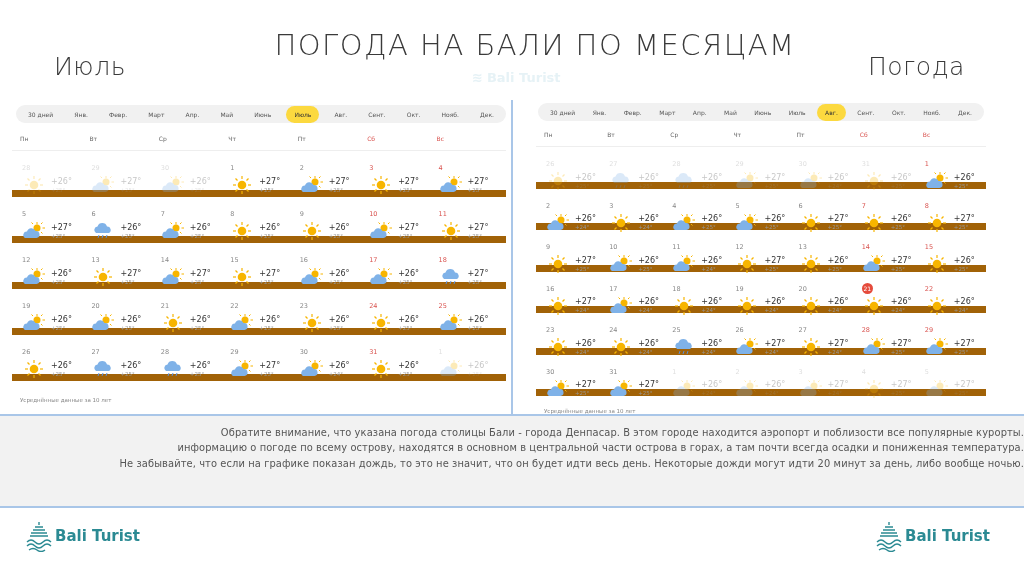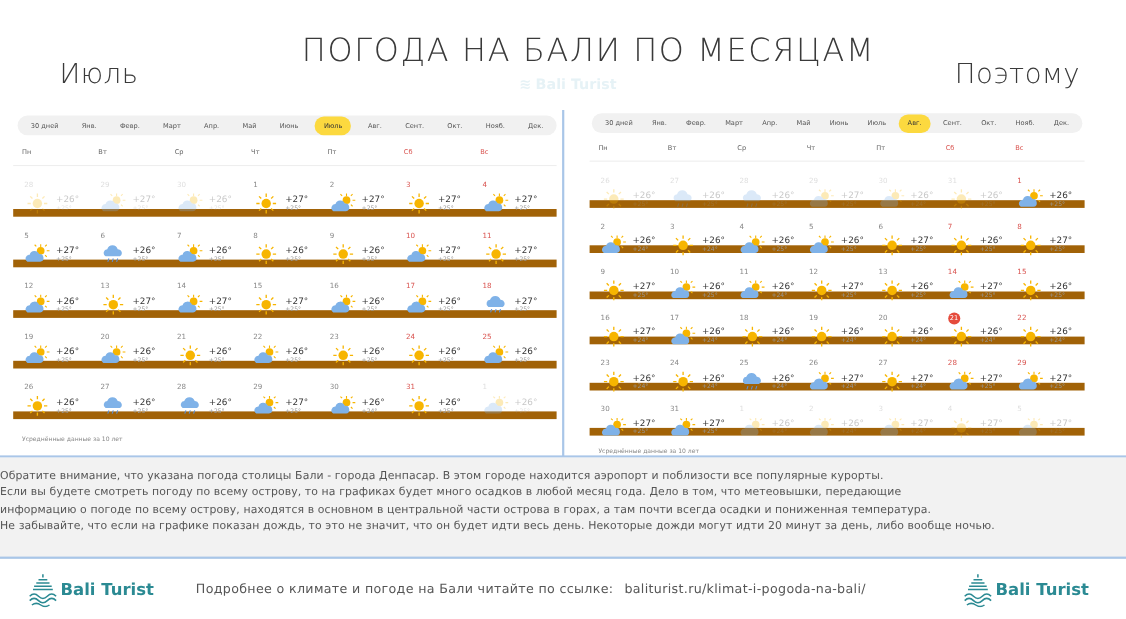--- a/index.html
+++ b/index.html
@@ -41,37 +41,37 @@
   .day-body { display: flex; align-items: center; margin-top: 1px; }
   .w-icon { width: 24px; height: 20px; position: relative; }
   .temps { margin-left: 5px; }
   .t-hi { font-size: 8px; color: #333; line-height: 10px; }
   .t-lo { font-size: 5.5px; color: #999; line-height: 7px; }
   .cal-note { font-size: 5.5px; color: #888; padding-left: 8px; }
   .cal.left .cal-note { margin-top: 16px; }
   .cal.right .cal-note { margin-top: 12px; }
 
   .notice { position: absolute; top: 416px; left: 0; width: 1024px; height: 92px; background: #f2f2f2; border-bottom: 2px solid #a9c6e8; padding-top: 9px; }
-  .notice p { text-align: left; font-size: 9.9px; line-height: 15.4px; color: #555; letter-spacing: 0.1px; }
+  .notice p { text-align: right; font-size: 9.9px; line-height: 15.4px; color: #555; letter-spacing: 0.1px; }
 
   .footer { position: absolute; top: 510px; left: 0; width: 1024px; height: 53px; }
   .logo { position: absolute; top: 10px; display: flex; align-items: center; gap: 3px; }
   .logo.left { left: 26px; }
   .logo.right { left: 876px; }
   .logo-text { font-size: 15px; font-weight: bold; color: #2b8a93; }
   .footer-text { position: absolute; top: 18px; left: 178px; font-size: 11.5px; color: #555; letter-spacing: 0.3px; }
   .footer-text .url { margin-left: 6px; }
 </style>
 </head>
 <body>
 
 <div class="page">
   <div class="main-title">ПОГОДА НА БАЛИ ПО МЕСЯЦАМ</div>
   <div class="month-title left">Июль</div>
-  <div class="month-title right">Поэтому</div>
+  <div class="month-title right">Погода</div>
   <div class="watermark">
     <span>≋</span>
     <span>Bali Turist</span>
   </div>
 
   <div class="cal left">
       <div class="month-bar">
         <span class="month-pill">30 дней</span>
         <span class="month-pill">Янв.</span>
         <span class="month-pill">Февр.</span>
@@ -1729,42 +1729,37 @@
           </div>
         </div>
       </div>
       </div>
       <div class="cal-note">Усреднённые данные за 10 лет</div>
     </div>
   <div class="divider-h"></div>
 
   <div class="notice">
     <p>Обратите внимание, что указана погода столицы Бали - города Денпасар. В этом городе находится аэропорт и поблизости все популярные курорты.</p>
-    <p>Если вы будете смотреть погоду по всему острову, то на графиках будет много осадков в любой месяц года. Дело в том, что метеовышки, передающие</p>
     <p>информацию о погоде по всему острову, находятся в основном в центральной части острова в горах, а там почти всегда осадки и пониженная температура.</p>
     <p>Не забывайте, что если на графике показан дождь, то это не значит, что он будет идти весь день. Некоторые дожди могут идти 20 минут за день, либо вообще ночью.</p>
   </div>
 
   <div class="footer">
     <div class="logo left">
       <svg width="26" height="32" viewBox="0 0 26 32">
         <g fill="none" stroke="#2b8a93" stroke-width="1.4">
           <line x1="13" y1="2" x2="13" y2="5"></line>
           <path d="M9 7 h8 M7 10 h12 M5 13 h16 M4 16 h18"></path>
           <path d="M1 22 q4 -4 8 0 t8 0 t8 0"></path>
           <path d="M1 26 q4 -4 8 0 t8 0 t8 0"></path>
           <path d="M3 30 q4 -3 8 0 t8 0"></path>
         </g>
       </svg>
       <span class="logo-text">Bali Turist</span>
     </div>
-    <div class="footer-text">
-      <span>Подробнее о климате и погоде на Бали читайте по ссылке:</span>
-      <span class="url">baliturist.ru/klimat-i-pogoda-na-bali/</span>
-    </div>
     <div class="logo right">
       <svg width="26" height="32" viewBox="0 0 26 32">
         <g fill="none" stroke="#2b8a93" stroke-width="1.4">
           <line x1="13" y1="2" x2="13" y2="5"></line>
           <path d="M9 7 h8 M7 10 h12 M5 13 h16 M4 16 h18"></path>
           <path d="M1 22 q4 -4 8 0 t8 0 t8 0"></path>
           <path d="M1 26 q4 -4 8 0 t8 0 t8 0"></path>
           <path d="M3 30 q4 -3 8 0 t8 0"></path>
         </g>
       </svg>

